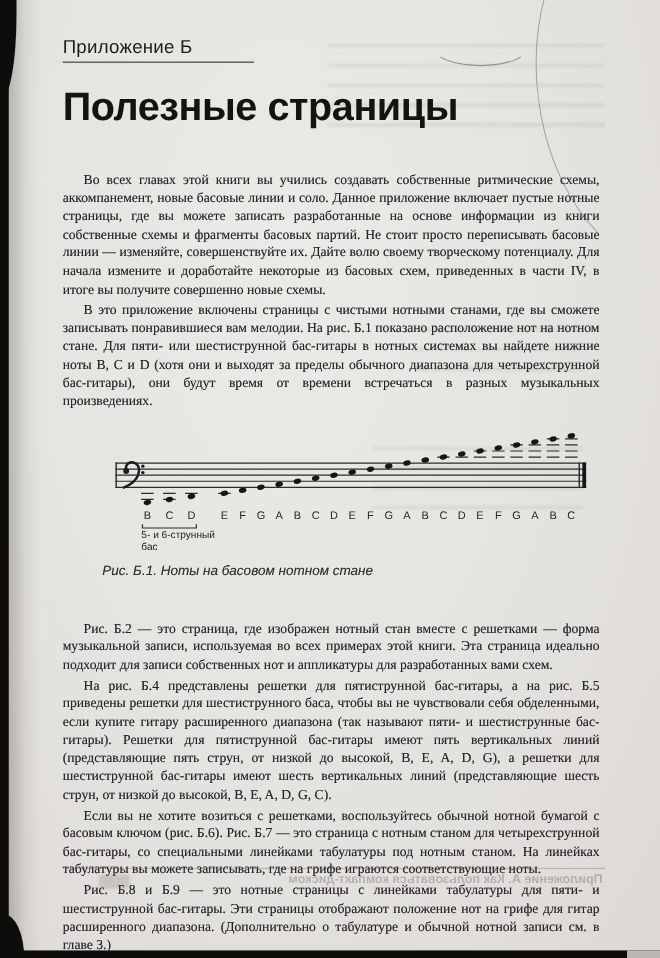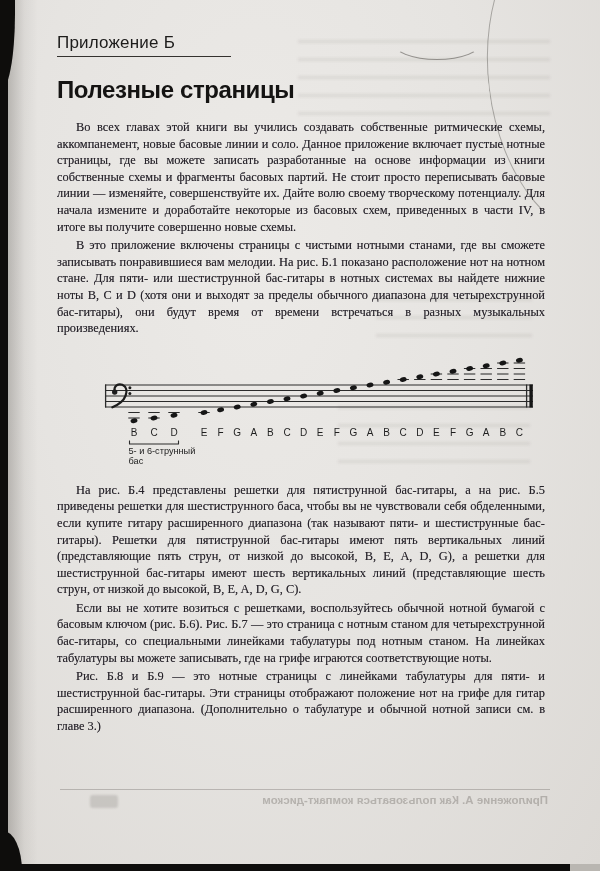--- a/index.html
+++ b/index.html
@@ -35,25 +35,25 @@
   .kicker{
     display:inline-block;
     font-family:"Liberation Sans", sans-serif;
     font-size:17px;color:#1d1c1b;
     padding:0 56px 3px 0;
     border-bottom:1.6px solid #34322f;
     letter-spacing:0.2px;
   }
   .title{
     font-family:"Liberation Sans", sans-serif;
-    font-weight:bold;font-size:24px;color:#141312;
+    font-weight:bold;font-size:36px;color:#141312;
     letter-spacing:-0.4px;
     margin:19px 0 0 0;
   }
-  .bodytext{margin-top:15px;}
+  .bodytext{margin-top:37px;}
   .bodytext p{
     margin:0 0 2px 0;
     font-size:12.4px;line-height:16.6px;
     text-align:justify;text-indent:19px;
     color:#26232a;
     text-shadow:0 0 0.4px rgba(30,25,35,0.45);
   }
   .bodytext .it{}
   .figure{margin:12px 0 0 42px;width:441px;}
   .figure svg{display:block;}
@@ -208,22 +208,24 @@
           <line x1="414.70000000000005" x2="426.1" y1="25" y2="25" stroke="#2b2b2b" stroke-width="1.05"></line>
           <line x1="414.70000000000005" x2="426.1" y1="19.5" y2="19.5" stroke="#2b2b2b" stroke-width="1.05"></line>
           <line x1="414.70000000000005" x2="426.1" y1="14" y2="14" stroke="#2b2b2b" stroke-width="1.05"></line>
           <ellipse cx="420.40000000000003" cy="11.25" rx="3.5" ry="2.35" fill="#161616" transform="rotate(-14 420.40000000000003 11.25)"></ellipse>
           <text x="420.40000000000003" y="87" text-anchor="middle" font-size="10" fill="#1f1f1f" font-family="&quot;Liberation Sans&quot;, sans-serif">C</text>
           <path d="M30.5 91.5 L30.5 95 L79.5 95 L79.5 91.5" stroke="#2b2b2b" stroke-width="1.1" fill="none"></path>
           <text x="29.5" y="104.5" font-size="9.2" fill="#222" font-family="&quot;Liberation Sans&quot;, sans-serif">5- и 6-струнный</text>
           <text x="29.5" y="115" font-size="9.2" fill="#222" font-family="&quot;Liberation Sans&quot;, sans-serif">бас</text>
         </svg>
     </div>
+    <div class="caption">Рис. Б.1. Ноты на басовом нотном стане</div>
 
     <div class="bodytext" id="after-figure">
+        <p><span>Рис. Б.2 — это страница, где изображен нотный стан вместе с решетками — форма музыкальной записи, используемая во всех примерах этой книги. Эта страница идеально подходит для записи собственных нот и аппликатуры для разработанных вами схем.</span></p>
         <p><span>На рис. Б.4 представлены решетки для пятиструнной бас-гитары, а на рис. Б.5 приведены решетки для шестиструнного баса, чтобы вы не чувствовали себя обделенными, если купите гитару </span><span class="it">расширенного диапазона</span><span> (так называют пяти- и шестиструнные бас-гитары). Решетки для пятиструнной бас-гитары имеют пять вертикальных линий (представляющие пять струн, от низкой до высокой, B, E, A, D, G), а решетки для шестиструнной бас-гитары имеют шесть вертикальных линий (представляющие шесть струн, от низкой до высокой, B, E, A, D, G, C).</span></p>
         <p><span>Если вы не хотите возиться с решетками, воспользуйтесь обычной нотной бумагой с басовым ключом (рис. Б.6). Рис. Б.7 — это страница с нотным станом для четырехструнной бас-гитары, со специальными линейками табулатуры под нотным станом. На линейках табулатуры вы можете записывать, где на грифе играются соответствующие ноты.</span></p>
         <p><span>Рис. Б.8 и Б.9 — это нотные страницы с линейками табулатуры для пяти- и шестиструнной бас-гитары. Эти страницы отображают положение нот на грифе для гитар расширенного диапазона. (Дополнительно о табулатуре и обычной нотной записи см. в главе 3.)</span></p>
       </div>
   </div>
 
   <div class="bleed-rule"></div>
   <div class="bleed-footer">Приложение А. Как пользоваться компакт-диском</div>
   <div class="bleed-pageno"></div>
 

